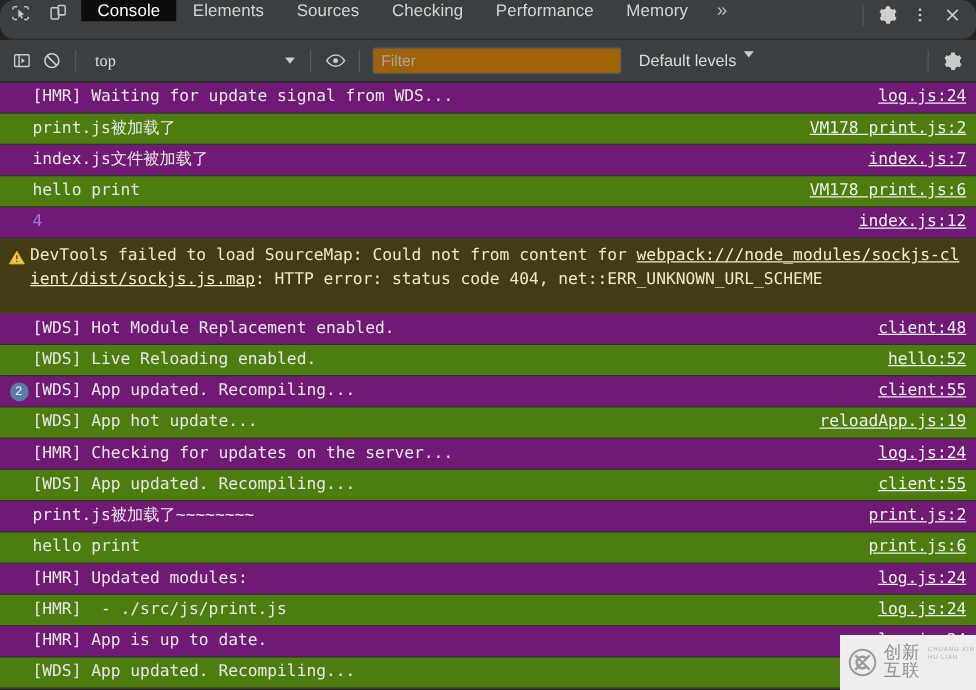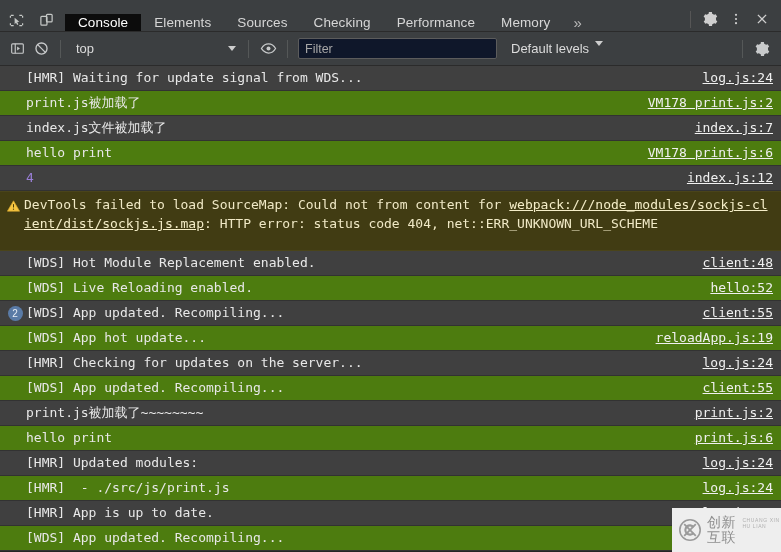--- a/index.html
+++ b/index.html
@@ -22,23 +22,24 @@
     background: #242424;
     display: flex;
     flex-direction: column;
   }
 
   
   .tabbar {
     height: 31px;
     background: #3c3f41;
     display: flex;
-    align-items: flex-end;
+    align-items: flex-start;
     flex: none;
     border-bottom: 1px solid #2b2b2b;
+    border-radius: 12px;
   }
   .tb-icons {
     display: flex;
     align-items: center;
     padding: 0 4px 0 6px;
     gap: 9px;
   }
   .tb-icon {
     width: 21px;
     height: 21px;
@@ -118,32 +119,33 @@
   .ctx-select {
     display: flex;
     align-items: center;
     justify-content: space-between;
     min-width: 160px;
     color: #dcdcdc;
     font-size: 13px;
     cursor: pointer;
     padding-left: 8px;
     padding-right: 5px;
+    font-family: Liberation Serif, serif;
   }
   .caret {
     width: 0; height: 0;
     border-left: 4.5px solid transparent;
     border-right: 4.5px solid transparent;
     border-top: 5px solid #cdcdcd;
     margin-left: 8px;
   }
   .filter-input {
     width: 185px;
     height: 19px;
-    background: #0f172a;
+    background: #a16207;
     border: 1px solid #5c5c5c;
     border-radius: 2px;
     color: #cfcfcf;
     font-size: 12.5px;
     font-family: "Liberation Sans", sans-serif;
     padding: 0 6px;
     outline: none;
     margin-left: 3px;
   }
   .filter-input::placeholder { color: #a7a7a7; opacity: 1; }
@@ -174,21 +176,21 @@
     box-sizing: border-box;
     border-bottom: 1px solid #323232;
     padding-left: 6px;
     padding-right: 8px;
     font-family: "DejaVu Sans Mono", "Liberation Mono", monospace;
     font-size: 13px;
     line-height: 24px;
     color: #e8e8e8;
     position: relative;
   }
-  .row.even { background: #404040; justify-content: center; }
+  .row.even { background: #701a75; justify-content: center; }
   .row.odd  { background: #4d7c0f; }
   .row.warn {
     background: #413c13;
     border-bottom: 1px solid #4a441a;
     border-top: 1px solid #4a441a;
     color: #f0e9c6;
     min-height: 60px;
     padding-left: 4px;
   }
   .gutter {

